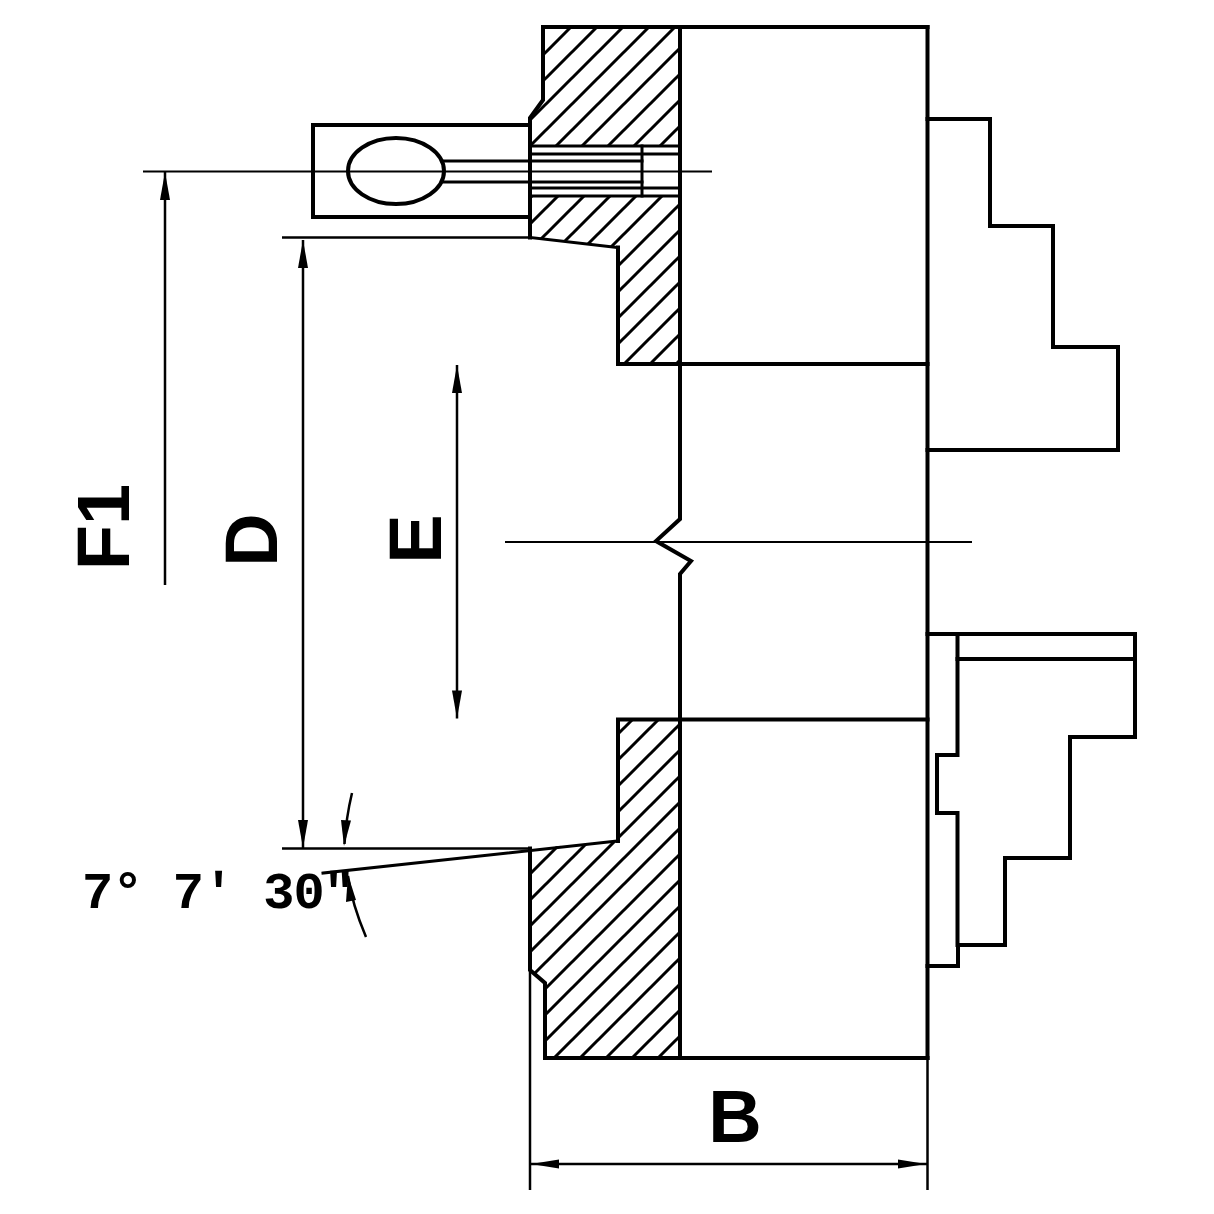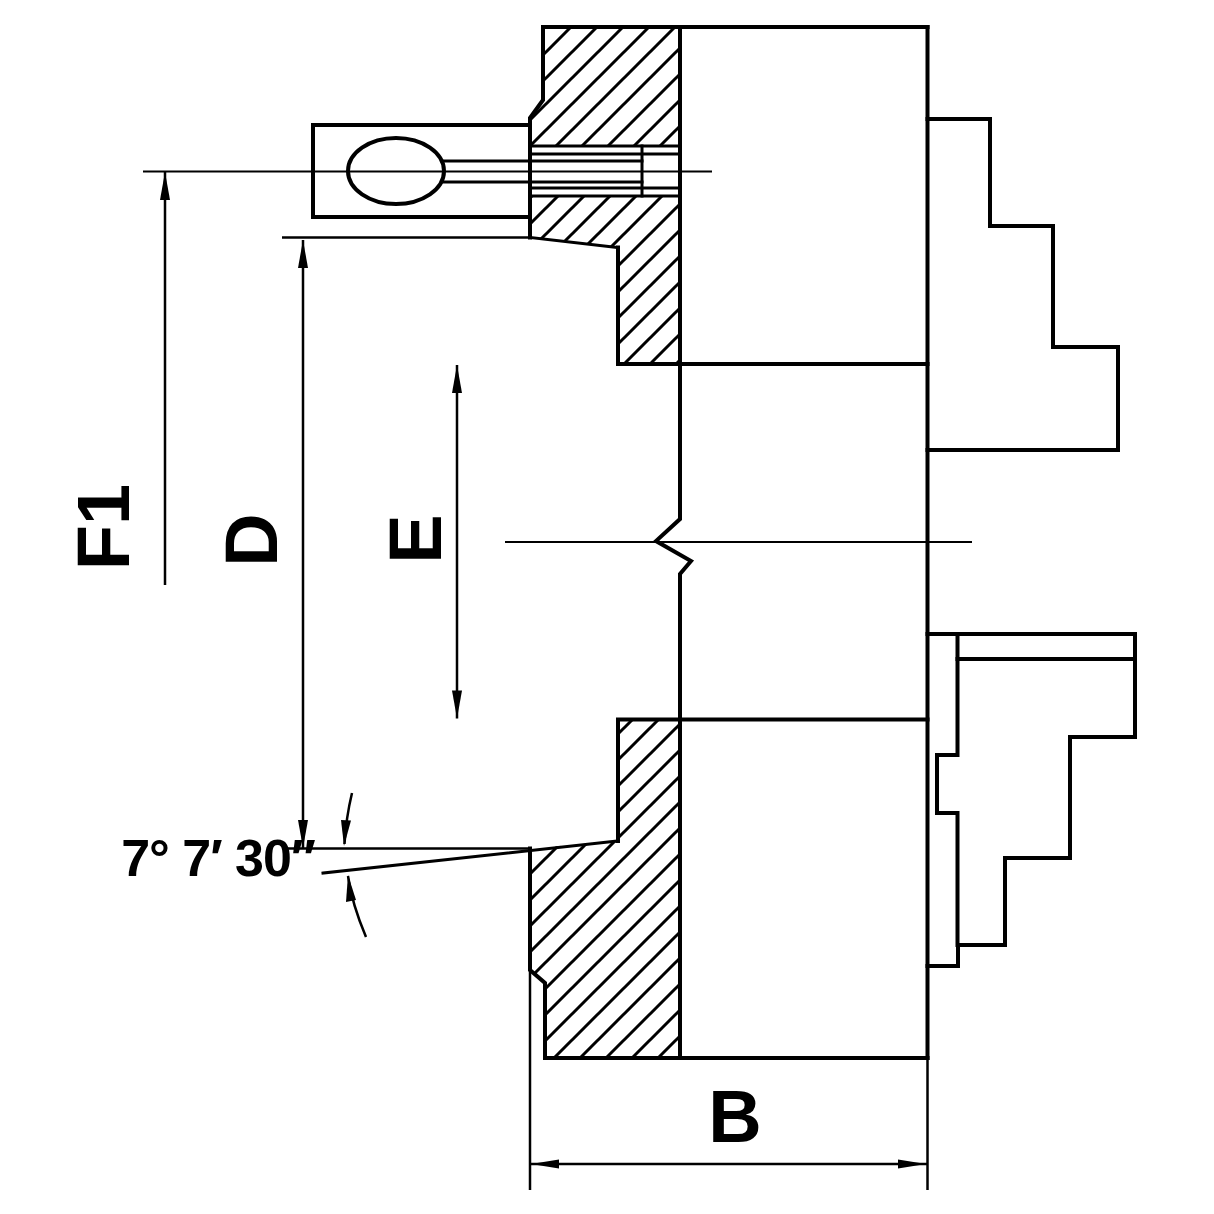--- a/index.html
+++ b/index.html
@@ -113,14 +113,14 @@
   </svg>
 
   <div class="lbl rot big" id="lbl-f1" style="left:104px;top:527px;">F1</div>
 
   <div class="lbl rot big" id="lbl-d" style="left:252px;top:540px;">D</div>
 
   <div class="lbl rot big" id="lbl-e" style="left:416px;top:539px;">E</div>
 
   <div class="lbl big" id="lbl-b" style="left:735px;top:1117px;">B</div>
 
-  <div class="lbl" id="lbl-angle" style="left:218px;top:858px;">7° 7′ 30″</div>
+  <div class="lbl" id="lbl-angle" style="left:218px;top:895px;font-family:Liberation Mono, monospace;">7° 7′ 30″</div>
 </div>
 
 </body></html>

